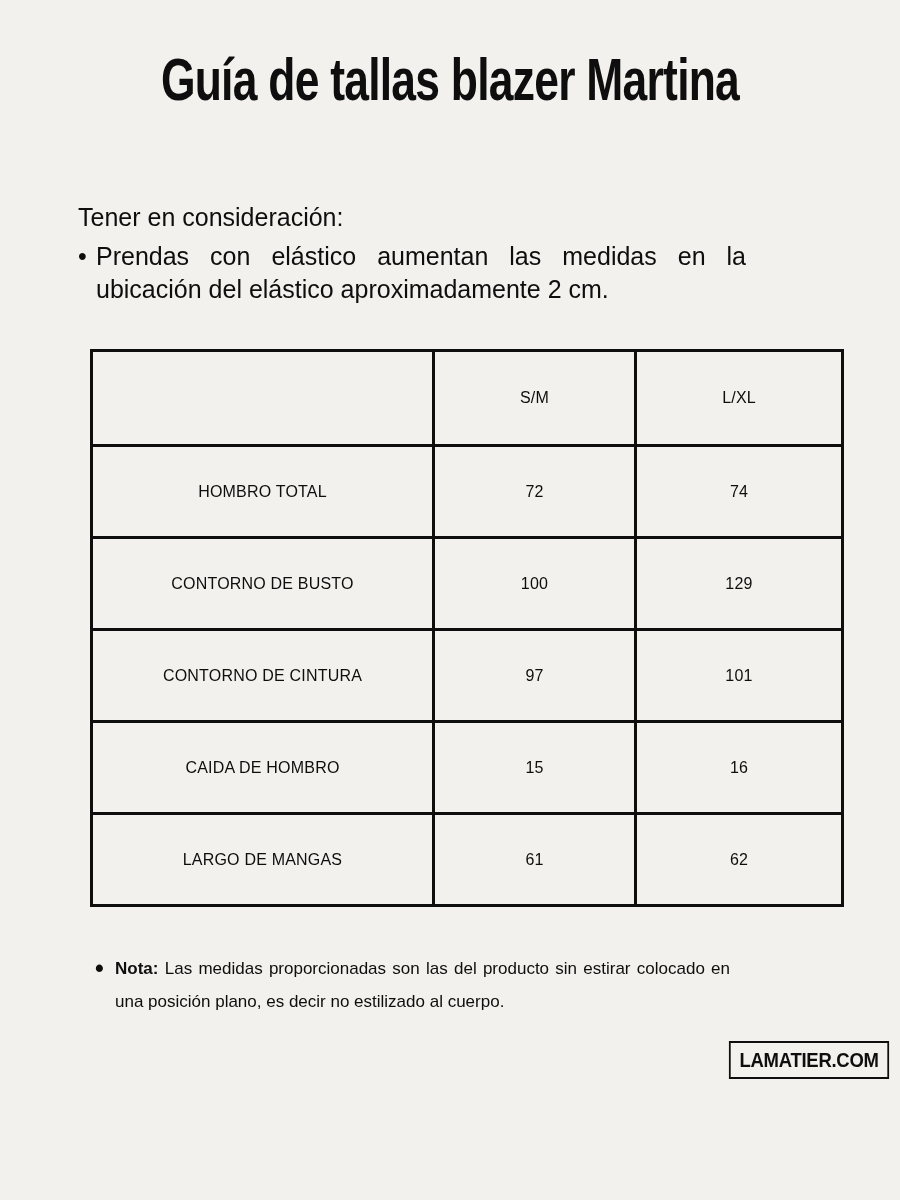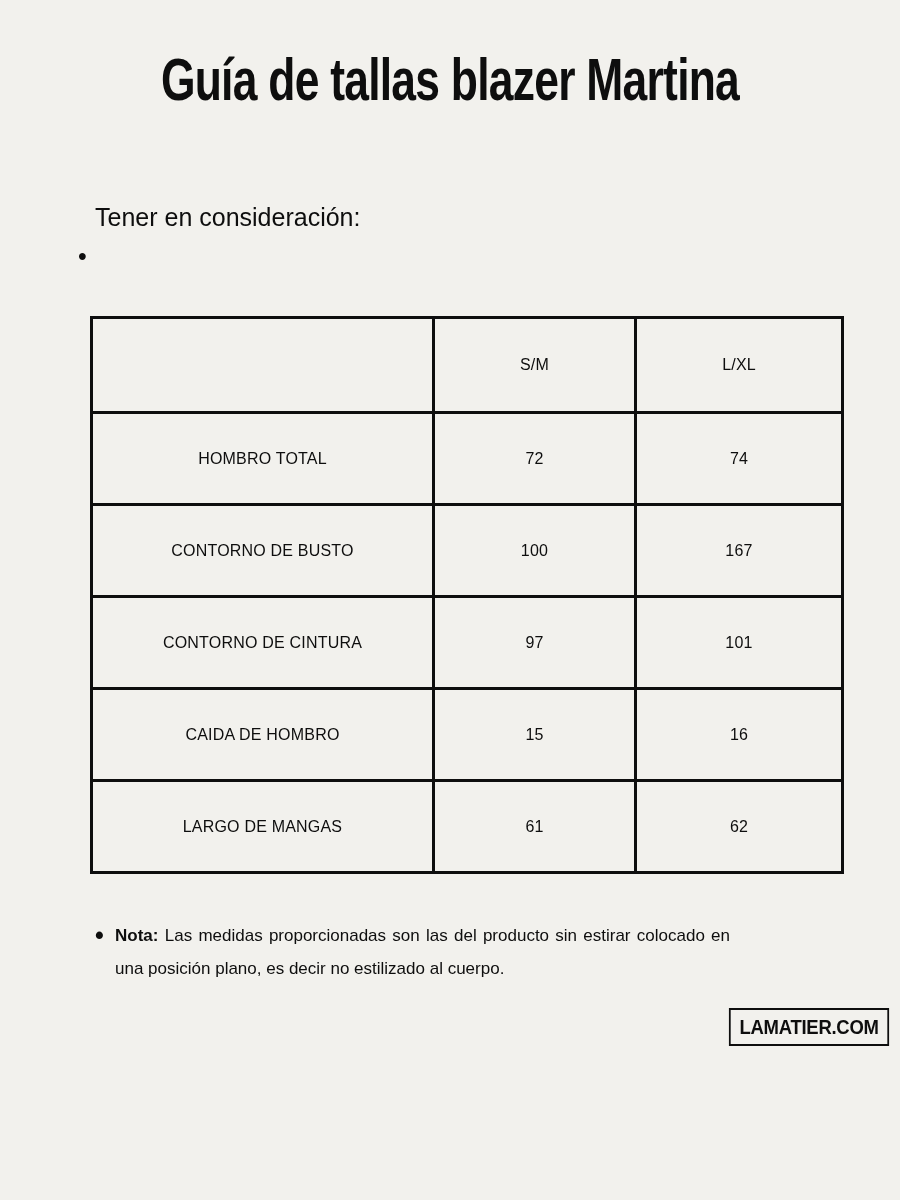--- a/index.html
+++ b/index.html
@@ -21,21 +21,20 @@
     line-height: 1;
     letter-spacing: -1px;
     white-space: nowrap;
     transform: scaleX(0.74);
     transform-origin: 50% 50%;
   }
 
   
   .considerations { margin: 90px 0 0 78px; }
   .considerations-heading {
-    margin-left: 17px;
     font-size: 25px;
     line-height: 34px;
     margin-bottom: 6px;
   }
   .bullet-item { display: flex; }
   .bullet-marker {
     width: 18px;
     font-size: 25px;
     line-height: 33px;
     flex: none;
@@ -107,40 +106,41 @@
 
 <div class="page">
 
   <h1 class="title">Guía de tallas blazer Martina</h1>
 
   <section class="considerations">
     <div class="considerations-heading">Tener en consideración:</div>
 
     <div class="bullet-item">
       <span class="bullet-marker"></span>
+      <p class="bullet-text">Prendas con elástico aumentan las medidas en la ubicación del elástico aproximadamente 2 cm.</p>
     </div>
 
   </section>
 
   <table class="size-table">
     <tbody>
       <tr class="header-row">
         <td class="col-label"></td>
         <td class="col-sm">S/M</td>
         <td class="col-lxl">L/XL</td>
       </tr>
       <tr class="data-row">
         <td>HOMBRO TOTAL</td>
         <td>72</td>
         <td>74</td>
       </tr>
       <tr class="data-row">
         <td>CONTORNO DE BUSTO</td>
         <td>100</td>
-        <td>167</td>
+        <td>129</td>
       </tr>
       <tr class="data-row">
         <td>CONTORNO DE CINTURA</td>
         <td>97</td>
         <td>101</td>
       </tr>
       <tr class="data-row">
         <td>CAIDA DE HOMBRO</td>
         <td>15</td>
         <td>16</td>

